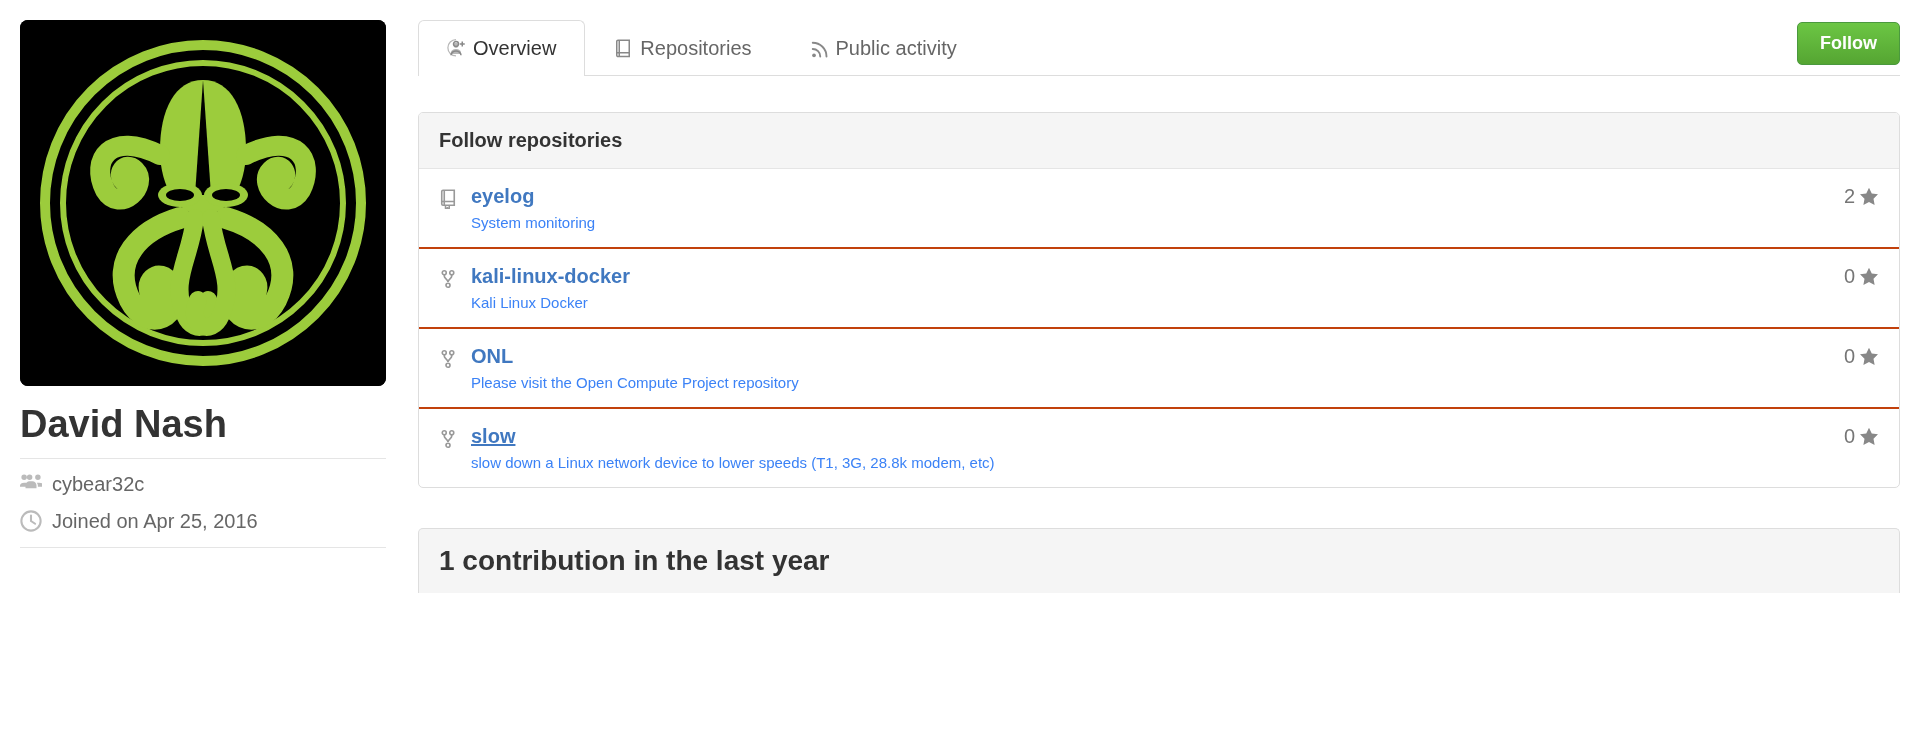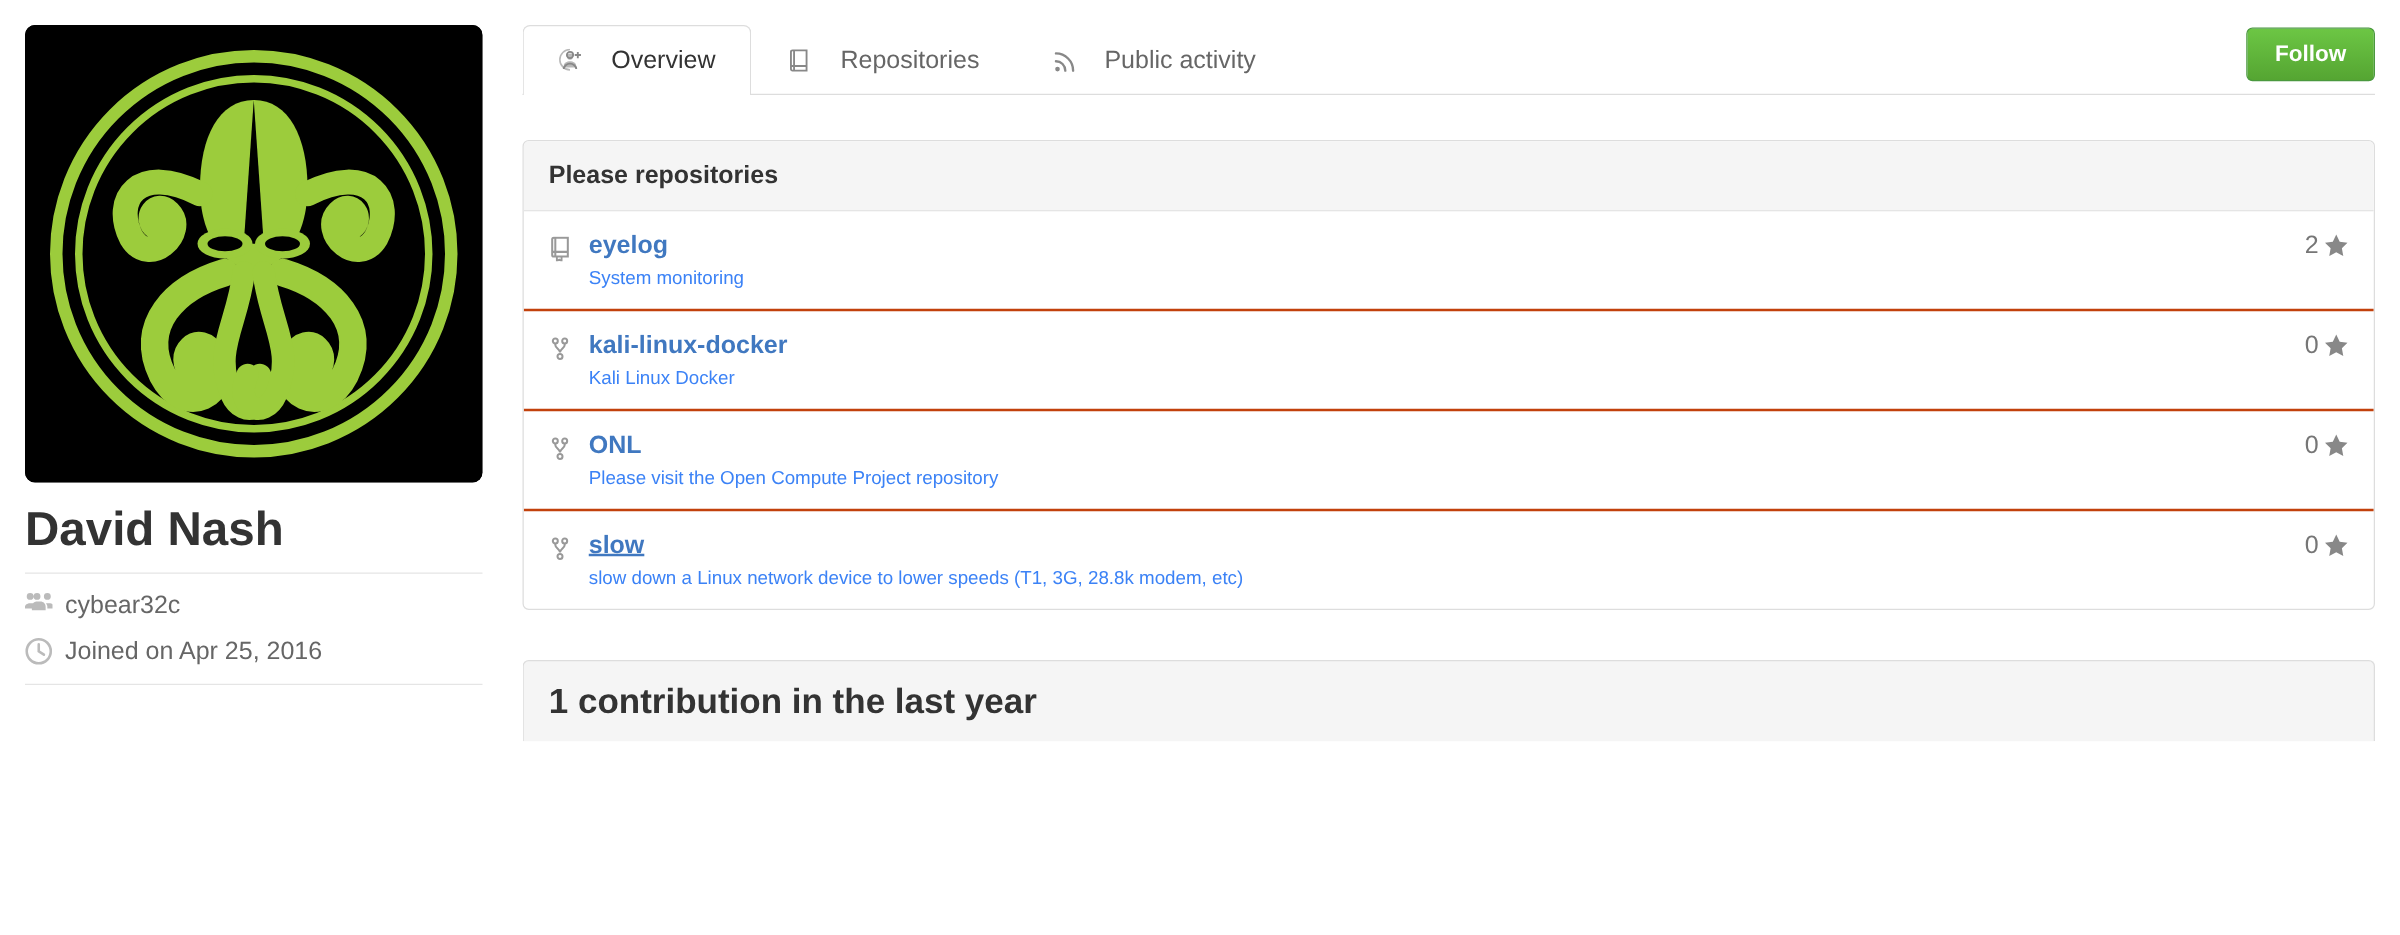--- a/index.html
+++ b/index.html
@@ -22,21 +22,21 @@
   .avatar svg { width: 100%; height: 100%; }
   .display-name { font-size: 38px; font-weight: 600; color: #333; margin-top: 18px; line-height: 1.1; }
   .username { font-size: 30px; font-weight: 300; color: #767676; margin-top: 0; margin-bottom: 18px; }
   .divider { border: 0; border-top: 1px solid #e5e5e5; margin: 12px 0; }
   .meta-row { display: flex; align-items: center; gap: 10px; color: #666; font-size: 20px; margin: 14px 0; }
   .meta-icon { width: 22px; height: 22px; color: #bbb; flex-shrink: 0; }
 
   .main { flex: 1; min-width: 0; }
   .tabs-row { display: flex; align-items: center; border-bottom: 1px solid #ddd; position: relative; }
   .tab {
-    display: flex; align-items: center; gap: 24px;
+    display: flex; align-items: center; gap: 8px;
     padding: 16px 28px;
     color: #666;
     cursor: pointer;
     font-size: 20px;
     border: 1px solid transparent;
     border-bottom: none;
     margin-bottom: -1px;
     background: transparent;
   }
   .tab.active {
@@ -181,21 +181,21 @@
         <svg class="tab-icon" viewBox="0 0 14 16">
             <circle cx="3" cy="13" r="1.5" fill="currentColor"></circle>
             <path d="M2 8a6 6 0 016 6M2 3a11 11 0 0111 11" fill="none" stroke="currentColor" stroke-width="1.5" stroke-linecap="round"></path>
           </svg>
         <span>Public activity</span>
       </div>
       <button class="follow-btn">Follow</button>
     </div>
 
     <section class="panel">
-      <div class="panel-header">Please repositories</div>
+      <div class="panel-header">Follow repositories</div>
       <div id="repo-list">
           <div class="repo-row">
             <svg class="repo-icon" viewBox="0 0 14 16">
               <path fill="none" stroke="currentColor" stroke-width="1.3" d="M3 1h9v12H3a1 1 0 01-1-1V2a1 1 0 011-1z"></path>
               <path stroke="currentColor" stroke-width="1.3" d="M4 1v12M2 10h10"></path>
               <path d="M5 13v3l1.5-1 1.5 1v-3" fill="none" stroke="currentColor" stroke-width="1.2"></path>
             </svg>
             <div class="repo-info"><a class="repo-name">eyelog</a><div class="repo-desc">System monitoring</div></div>
             <div class="repo-stars">
               <span>2</span>

